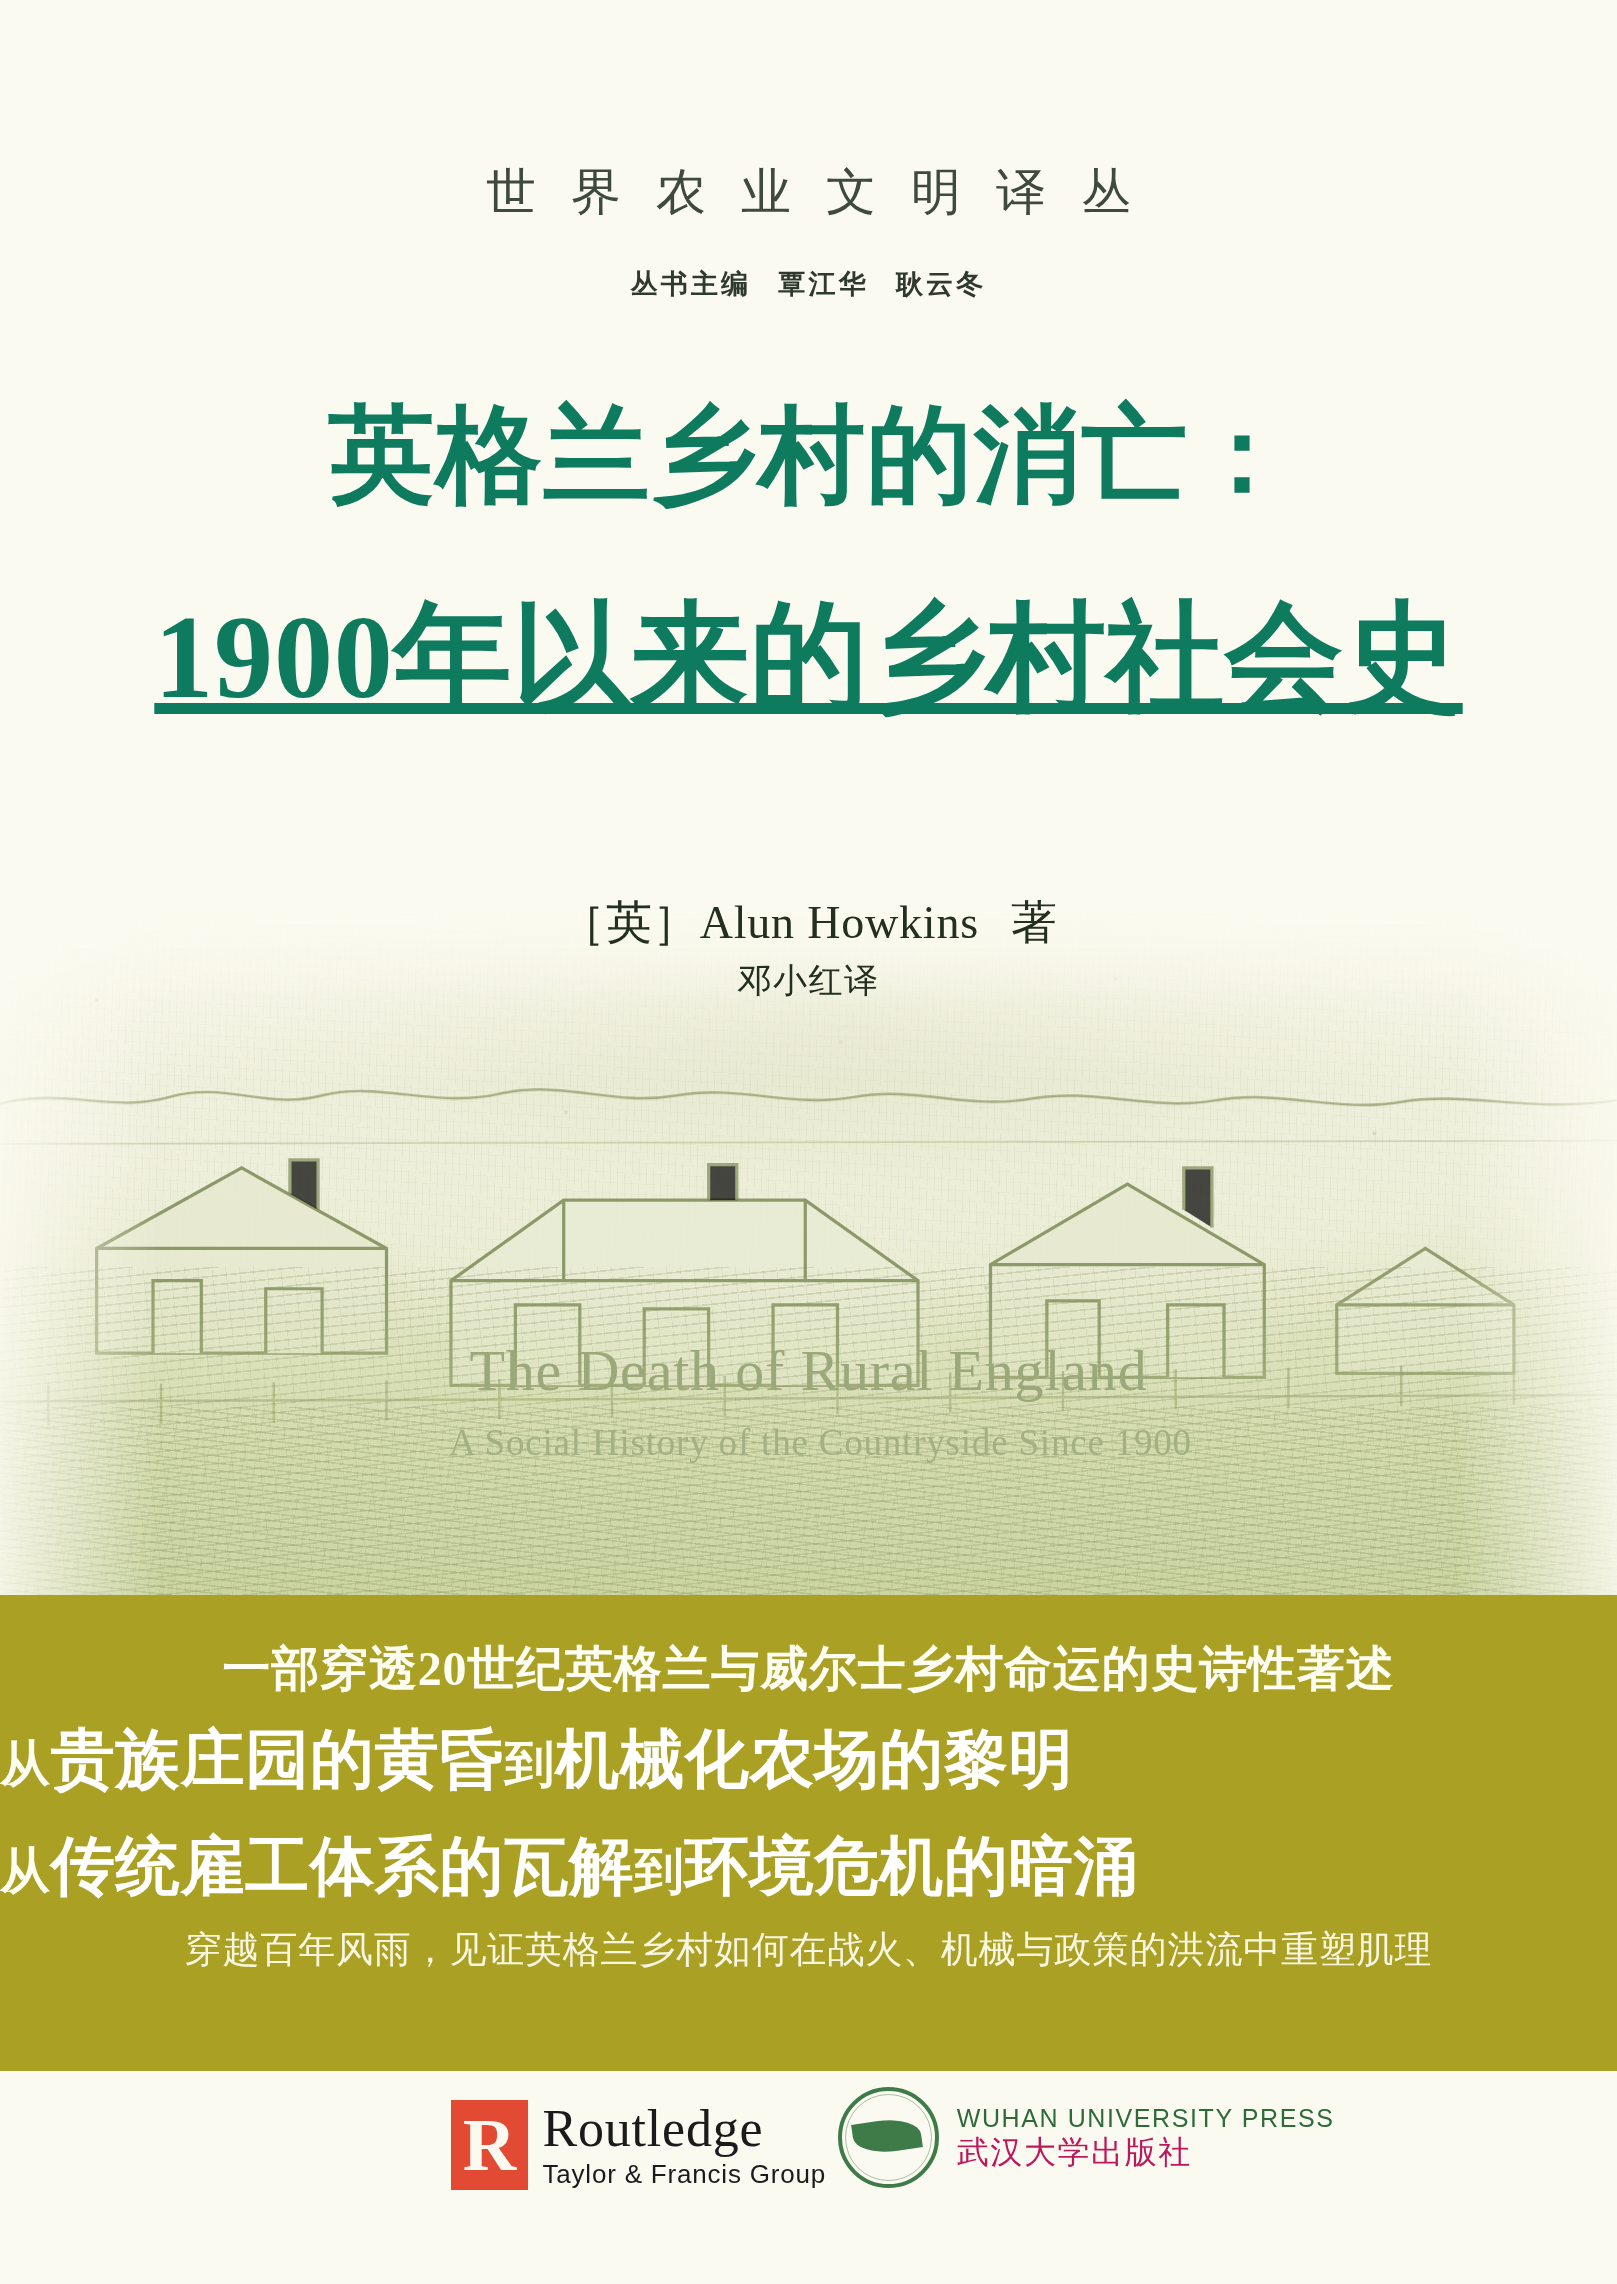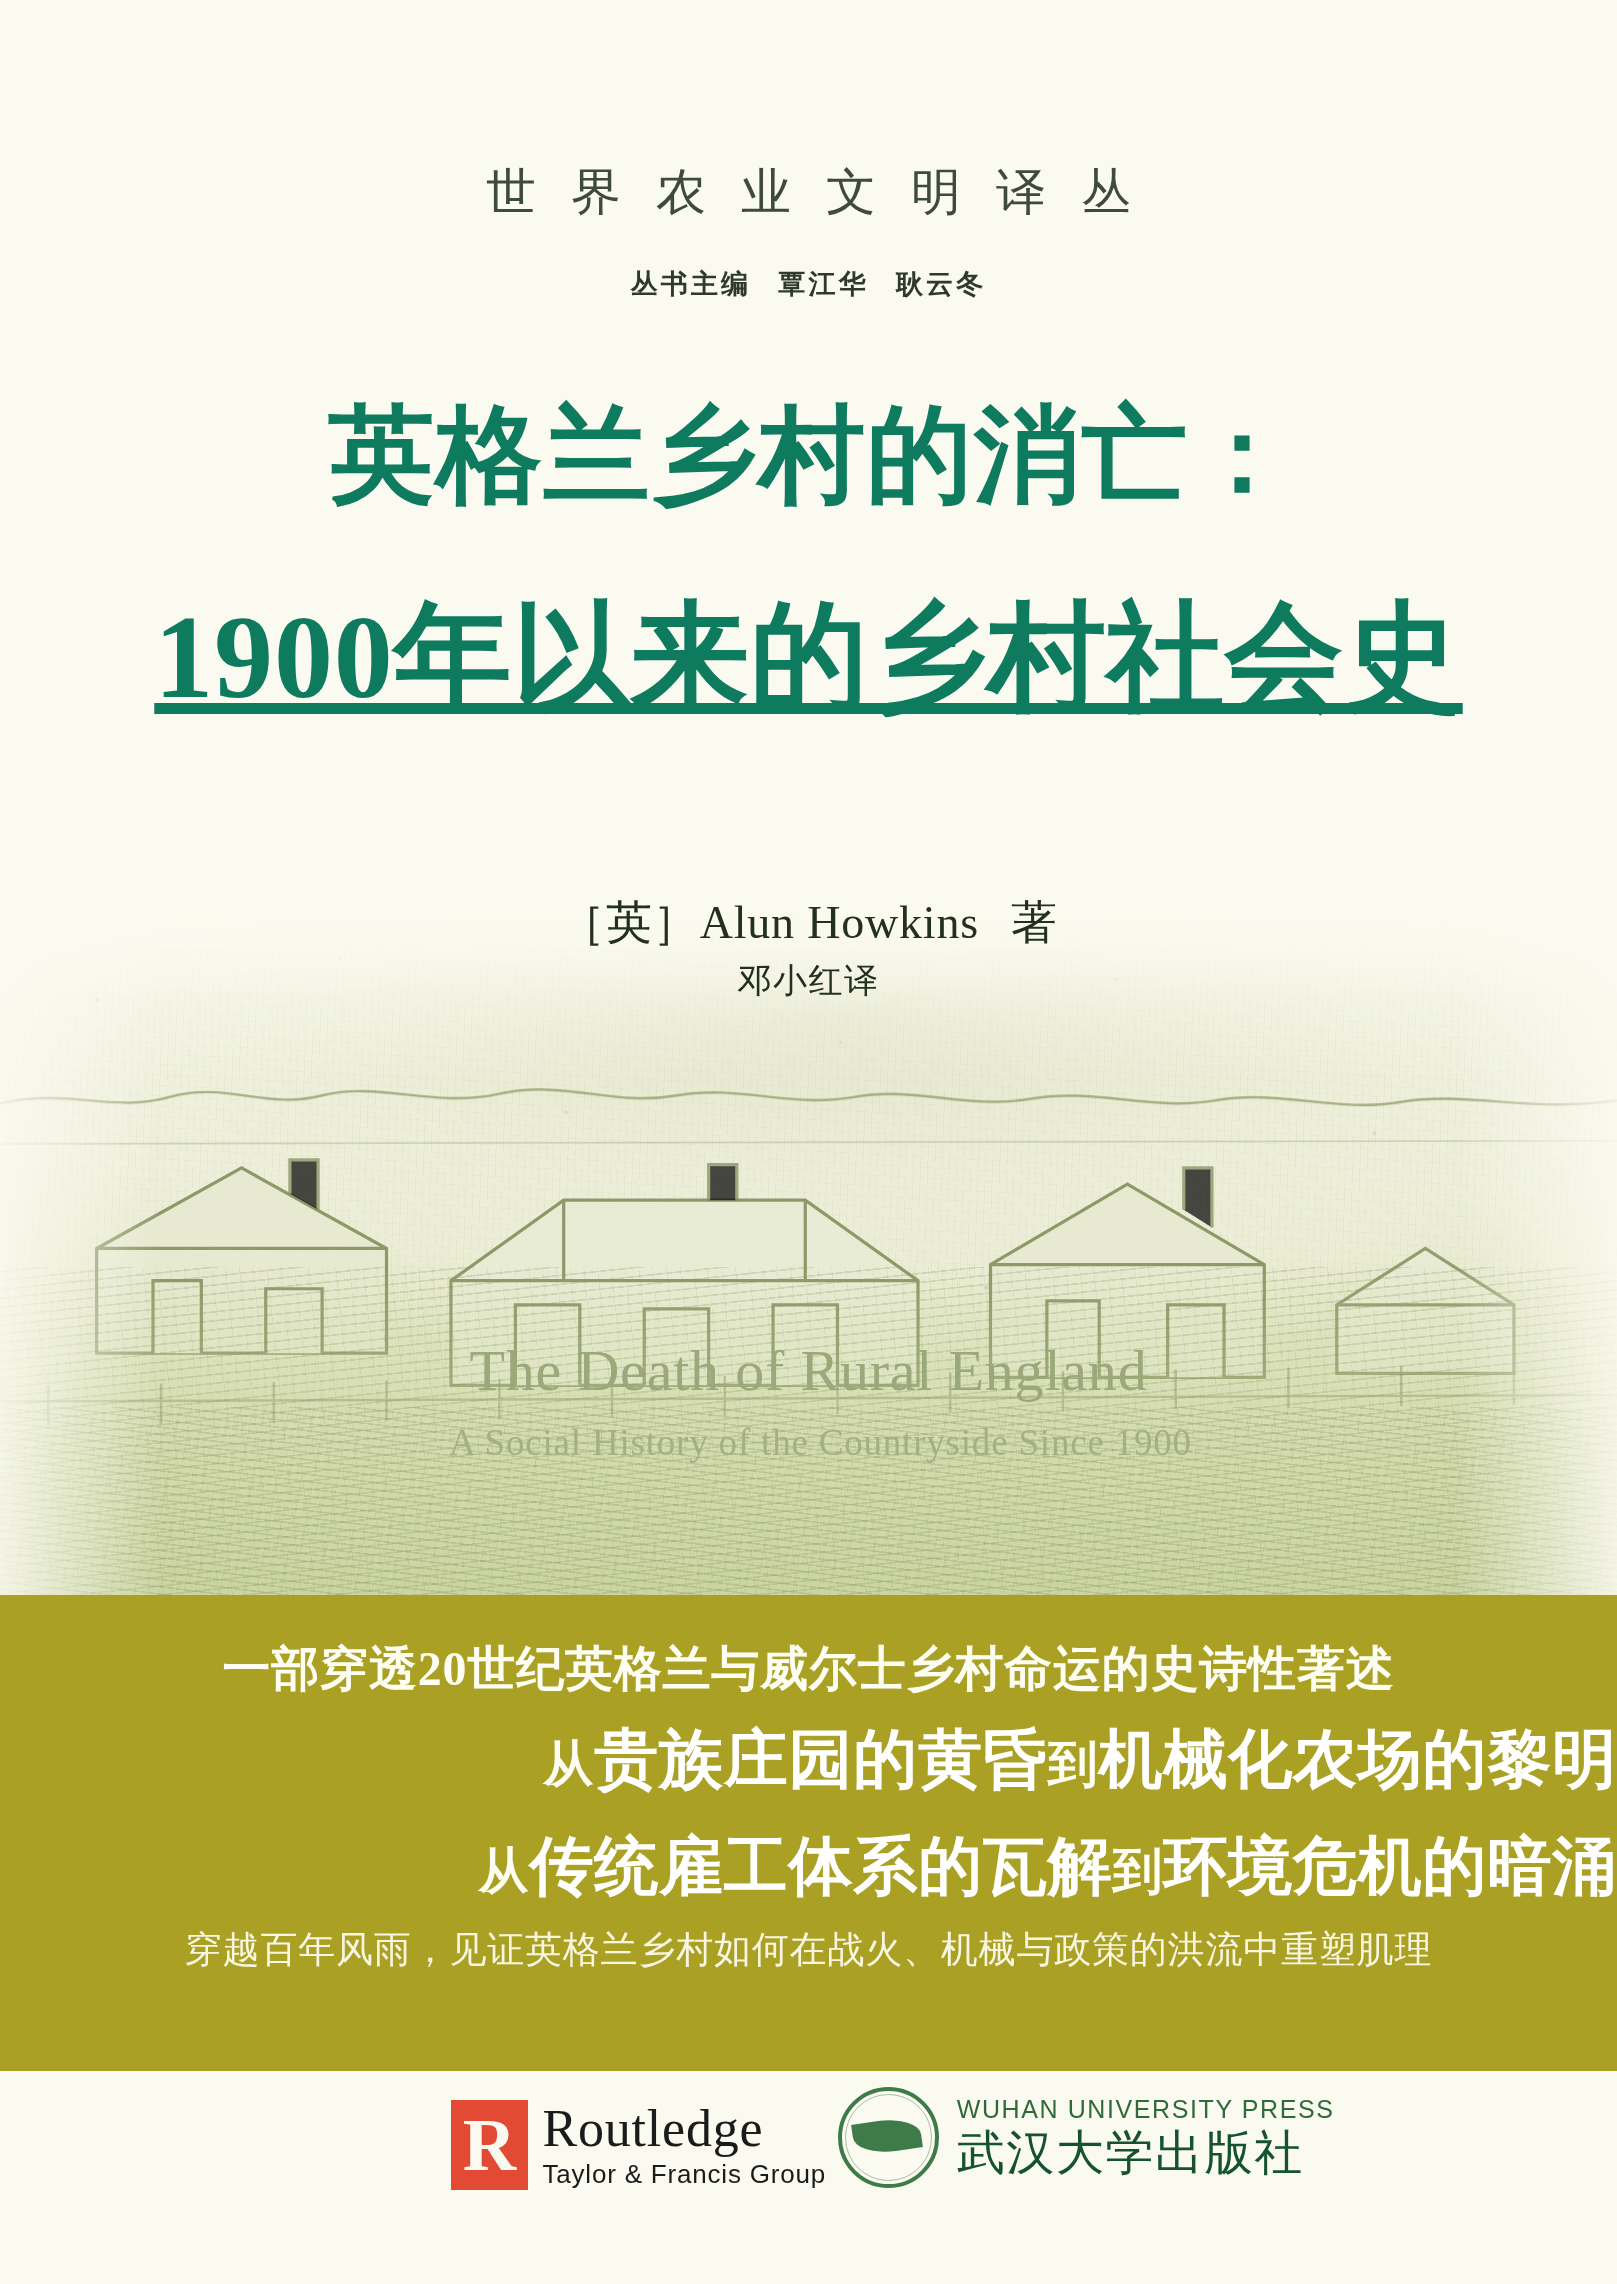--- a/index.html
+++ b/index.html
@@ -211,21 +211,21 @@
     text-align: center;
     font-family: "Liberation Serif", serif;
     font-weight: 700;
     font-size: 48px;
     color: #fdfdf2;
     letter-spacing: 0.8px;
   }
   .banner-l2, .banner-l3 {
     position: absolute;
     left: 0; right: 0;
-    text-align: right;
+    text-align: left;
     font-family: Liberation Sans, sans-serif;
     font-weight: 700;
     font-size: 64px;
     color: #fdfdf2;
     letter-spacing: 0.8px;
     white-space: nowrap;
   }
   .banner-l2 { top: 121px; }
   .banner-l3 { top: 204px; margin-top: 24px; }
   .hl { color: #ffffff; }
@@ -320,22 +320,22 @@
   }
   .wuhan-words { line-height: 1.15; }
   .wuhan-words .en {
     font-family: "Liberation Sans", sans-serif;
     font-size: 25px;
     color: #2e6b38;
     letter-spacing: 1.6px;
   }
   .wuhan-words .cn {
     font-family: "Liberation Serif", serif;
-    font-size: 48px;
-    color: #14532d;
+    font-size: 32px;
+    color: #be185d;
     letter-spacing: 1.6px;
     margin-top: 1px;
   }
 </style>
 </head>
 <body>
 
 <div class="cover">
 
   <div class="illus">

